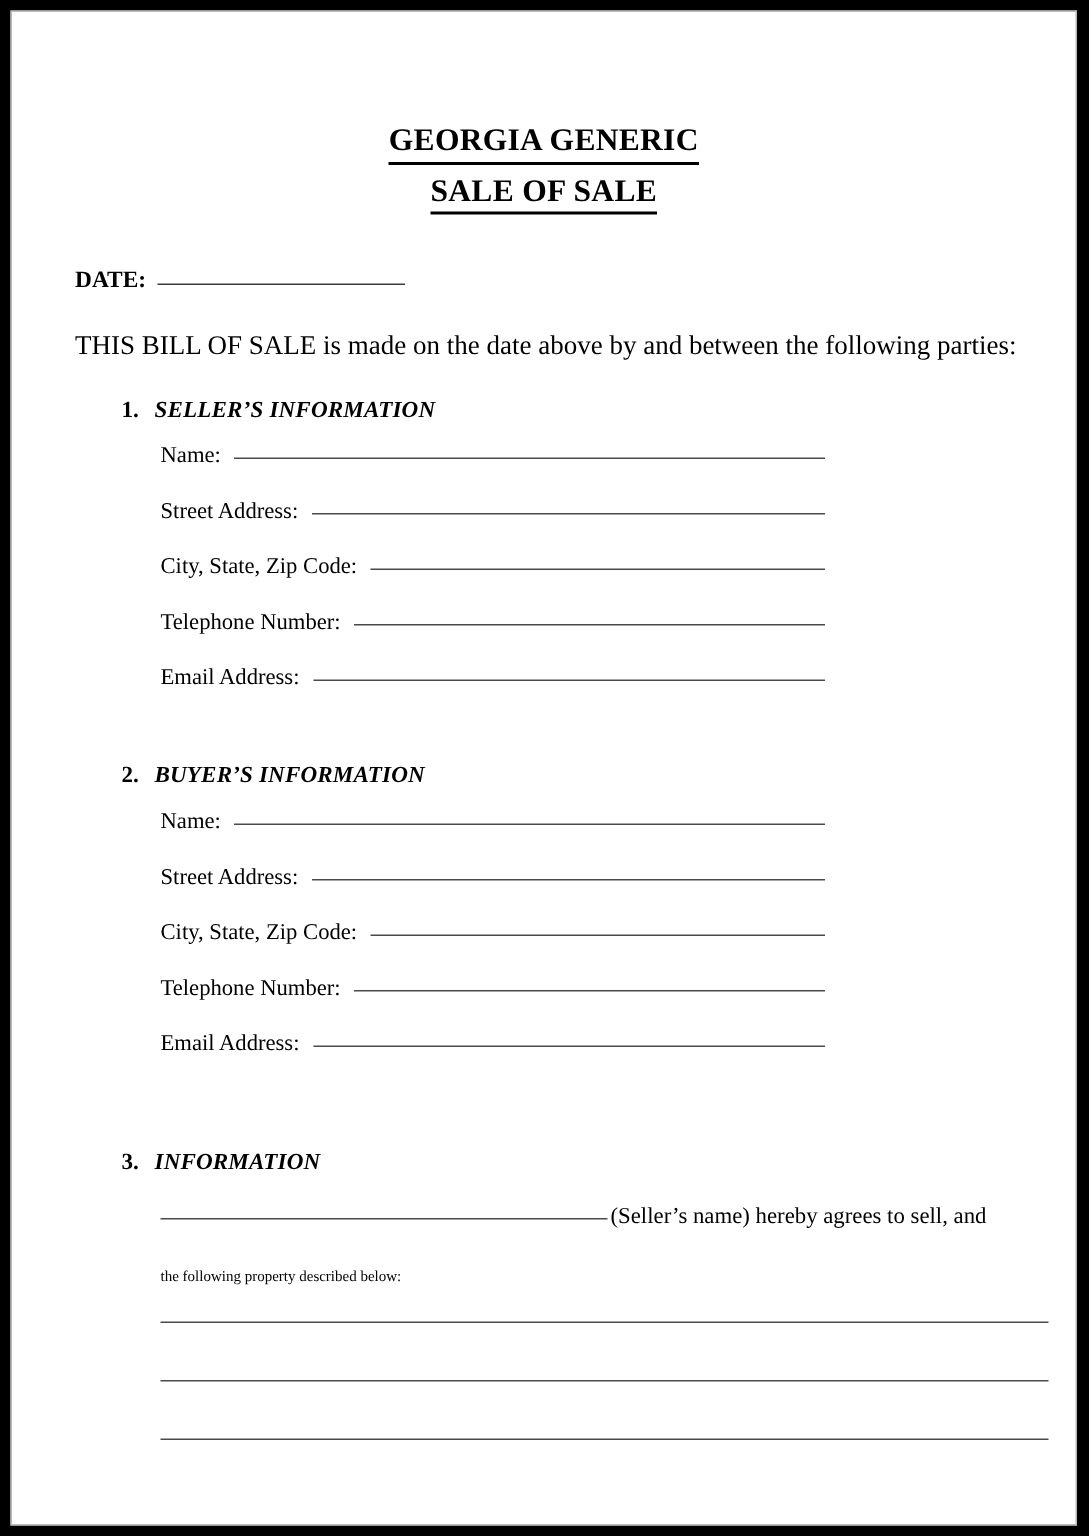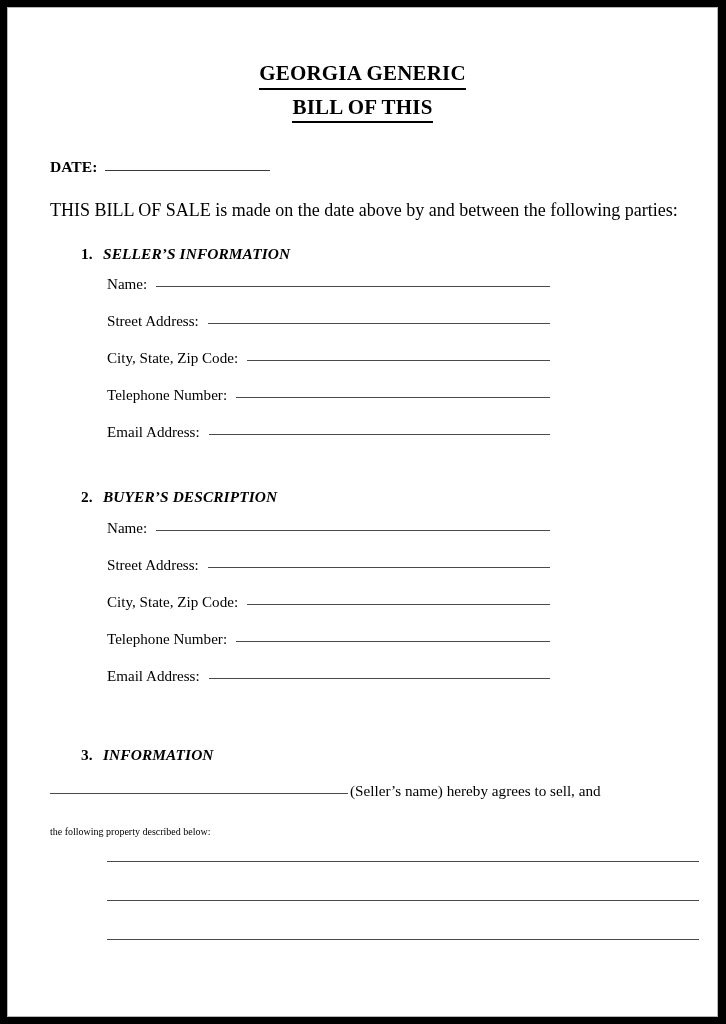--- a/index.html
+++ b/index.html
@@ -26,21 +26,21 @@
     height: 100%;
     background: #ffffff;
     border: 1px solid #b8b8b8;
     overflow: hidden;
     color: #000000;
   }
 
   
   .title-block {
     text-align: center;
-    padding-top: 52px;
+    padding-top: 72px;
     line-height: 1.32;
   }
   .title-line {
     display: inline-block;
     font-size: 21px;
     font-weight: bold;
     letter-spacing: 0.2px;
     border-bottom: 2.5px solid #000;
     padding-bottom: 0px;
   }
@@ -119,20 +119,21 @@
     margin-left: 9px;
     margin-right: 0px;
   }
   
   .fields .field-rule { max-width: 100%; }
   .fields-inner { width: 443px; }
 
   
   .descr-block {
     margin-top: 21px;
+    margin-left: 57px;
     width: 592px;
   }
   .descr-row {
     display: flex;
     align-items: baseline;
     height: 42px;
   }
   .descr-rule {
     width: 298px;
     flex: none;
@@ -166,21 +167,21 @@
 </style>
 </head>
 <body>
 
 <div class="page-frame">
   <div class="page">
 
     <div class="title-block">
       <div class="title-line title-line-1">GEORGIA GENERIC</div>
       <div>
-        <span class="title-line title-line-2">BILL OF THIS</span>
+        <span class="title-line title-line-2">SALE OF SALE</span>
       </div>
     </div>
 
     <div class="body-area">
 
       <div class="date-row">
         <span class="date-label">DATE:</span>
         <span class="date-rule"></span>
       </div>
 
@@ -211,21 +212,21 @@
           </div>
           <div class="field-row">
             <span class="field-label">Email Address:</span>
             <span class="field-rule"></span>
           </div>
         </div>
       </div>
 
       <div class="section-heading heading-buyer">
         <span class="section-num">2.</span>
-        <span class="section-title">BUYER’S DESCRIPTION</span>
+        <span class="section-title">BUYER’S INFORMATION</span>
       </div>
 
       <div class="fields">
         <div class="fields-inner">
           <div class="field-row">
             <span class="field-label">Name:</span>
             <span class="field-rule"></span>
           </div>
           <div class="field-row">
             <span class="field-label">Street Address:</span>

